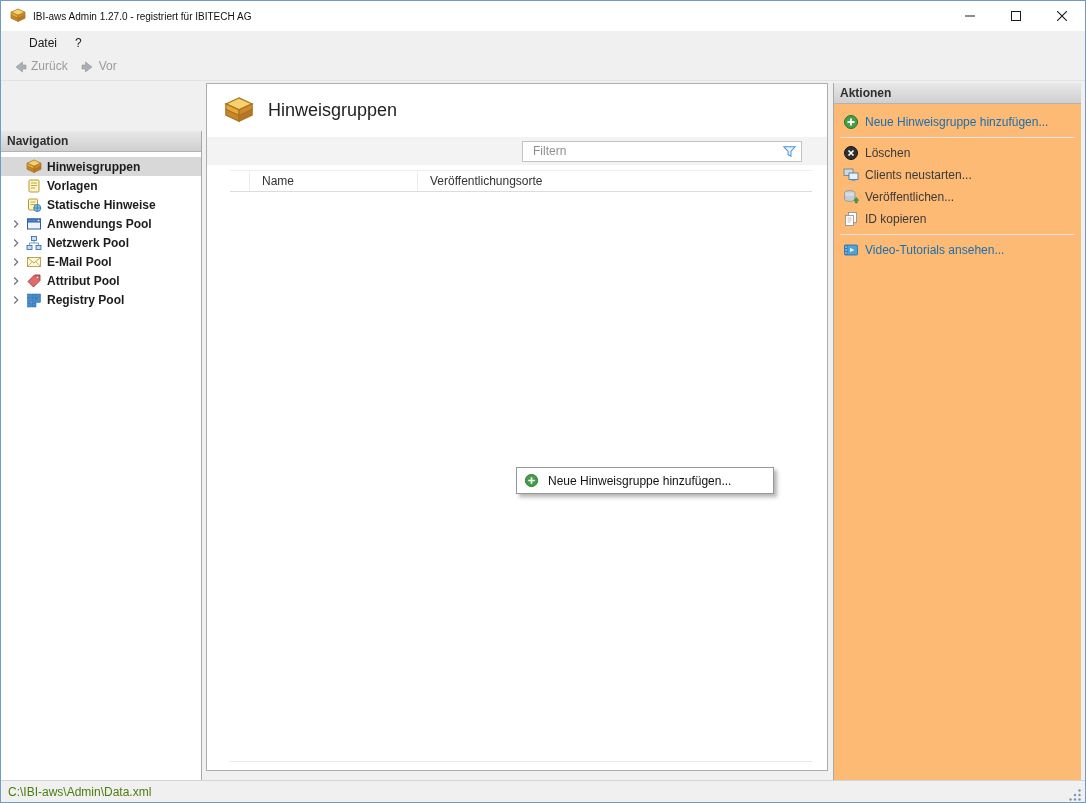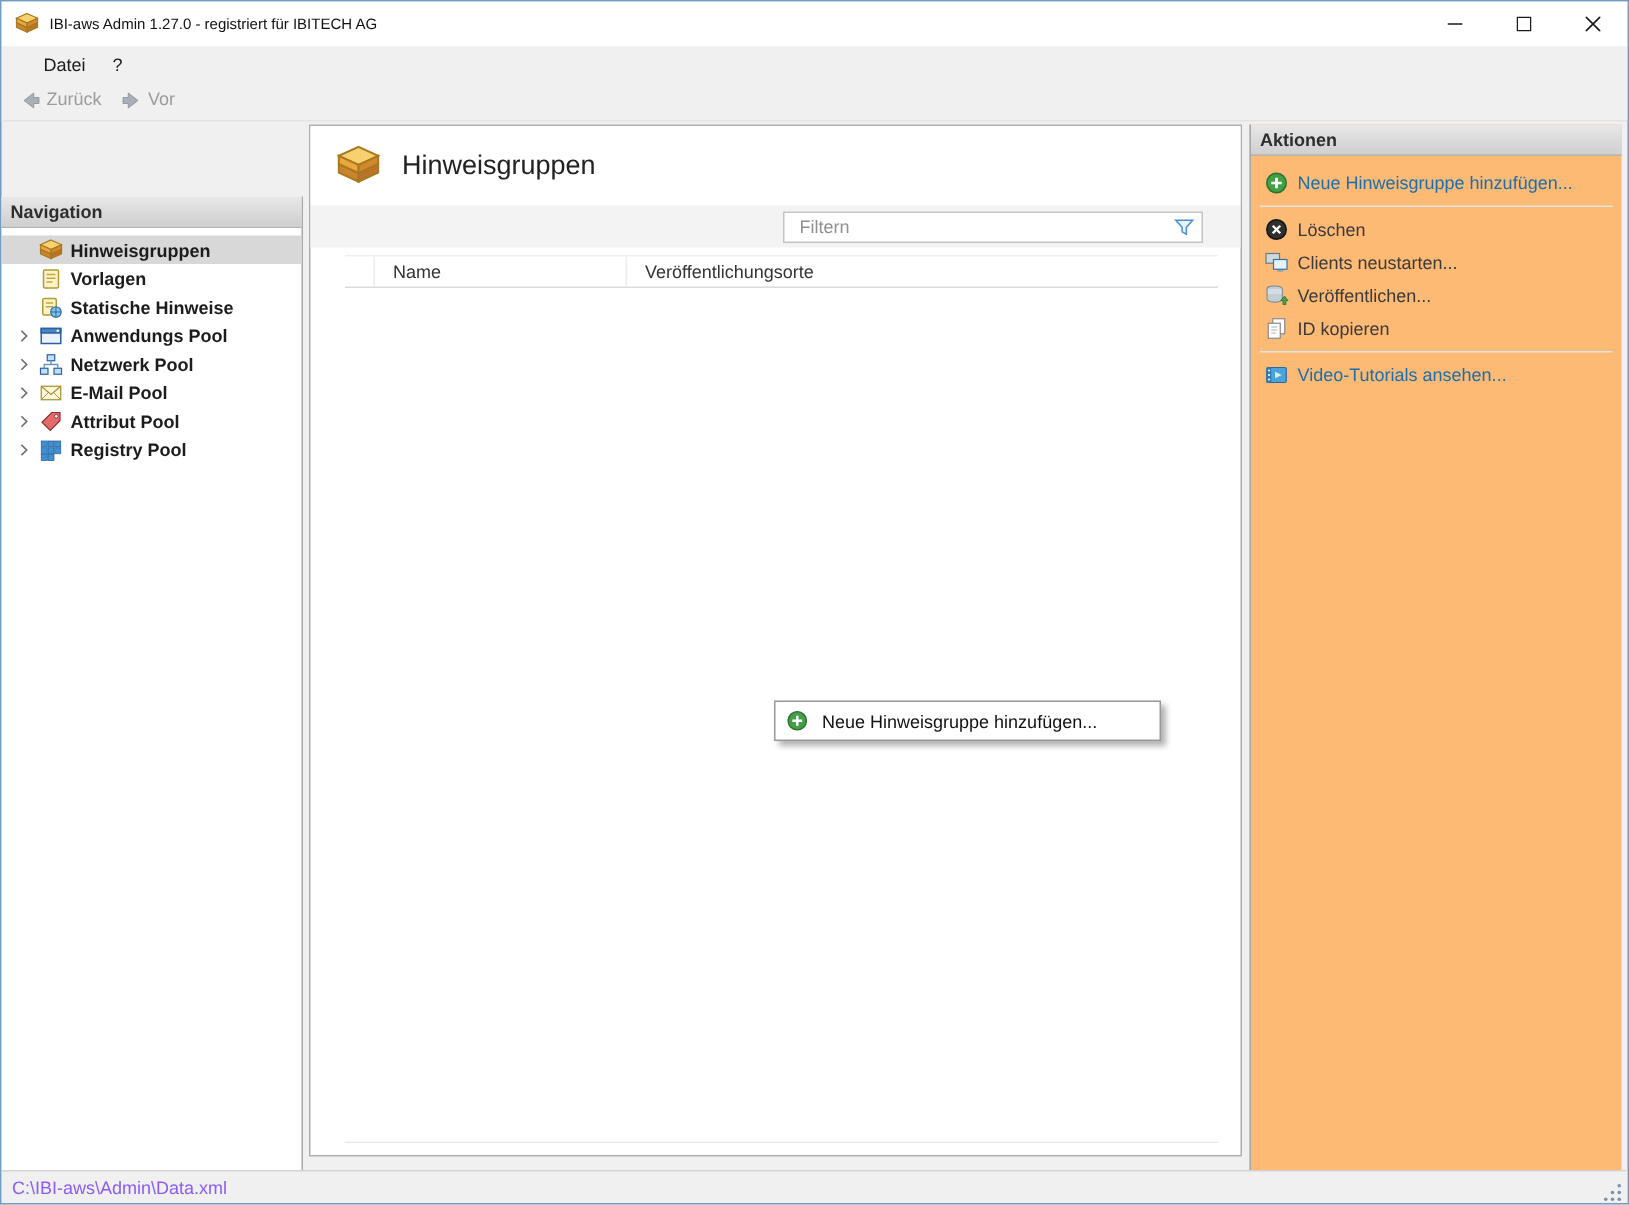--- a/index.html
+++ b/index.html
@@ -65,21 +65,21 @@
   
   .actions-panel{position:absolute;top:82px;left:832px;right:4px;bottom:22px;background:#fdba74;border-left:1px solid #a8a8a8;}
   .action-list{padding:7px 2px 0 2px;}
   .action-item{display:flex;align-items:center;height:22px;padding-left:7px;color:#3a3a3a;cursor:default;}
   .action-item .ic-slot{width:16px;height:16px;margin-right:6px;}
   .action-item.link .action-label{color:#1b6fae;}
   .action-sep{border-top:1px solid #e2e2e2;margin:4px 4px;}
 
   
   .statusbar{position:absolute;left:0;right:0;bottom:0;height:22px;background:#f0f0f0;border-top:1px solid #d4d4d4;display:flex;align-items:center;padding:0 3px 0 7px;}
-  .status-text{color:#8b5cf6;}
+  .status-text{color:#4d7c0f;}
   .grip{margin-left:auto;width:14px;height:14px;align-self:flex-end;}
 </style>
 </head>
 <body>
 
 <div class="titlebar">
   <span class="app-icon">
     <svg viewBox="0 0 16 16">
       <polygon points="8,1 15,4.2 8,7.4 1,4.2" fill="#f7d070" stroke="#a9781f" stroke-width="0.8"></polygon>
       <polygon points="1,4.2 8,7.4 8,10.4 1,7.2" fill="#e8a83e" stroke="#a9781f" stroke-width="0.8"></polygon>

